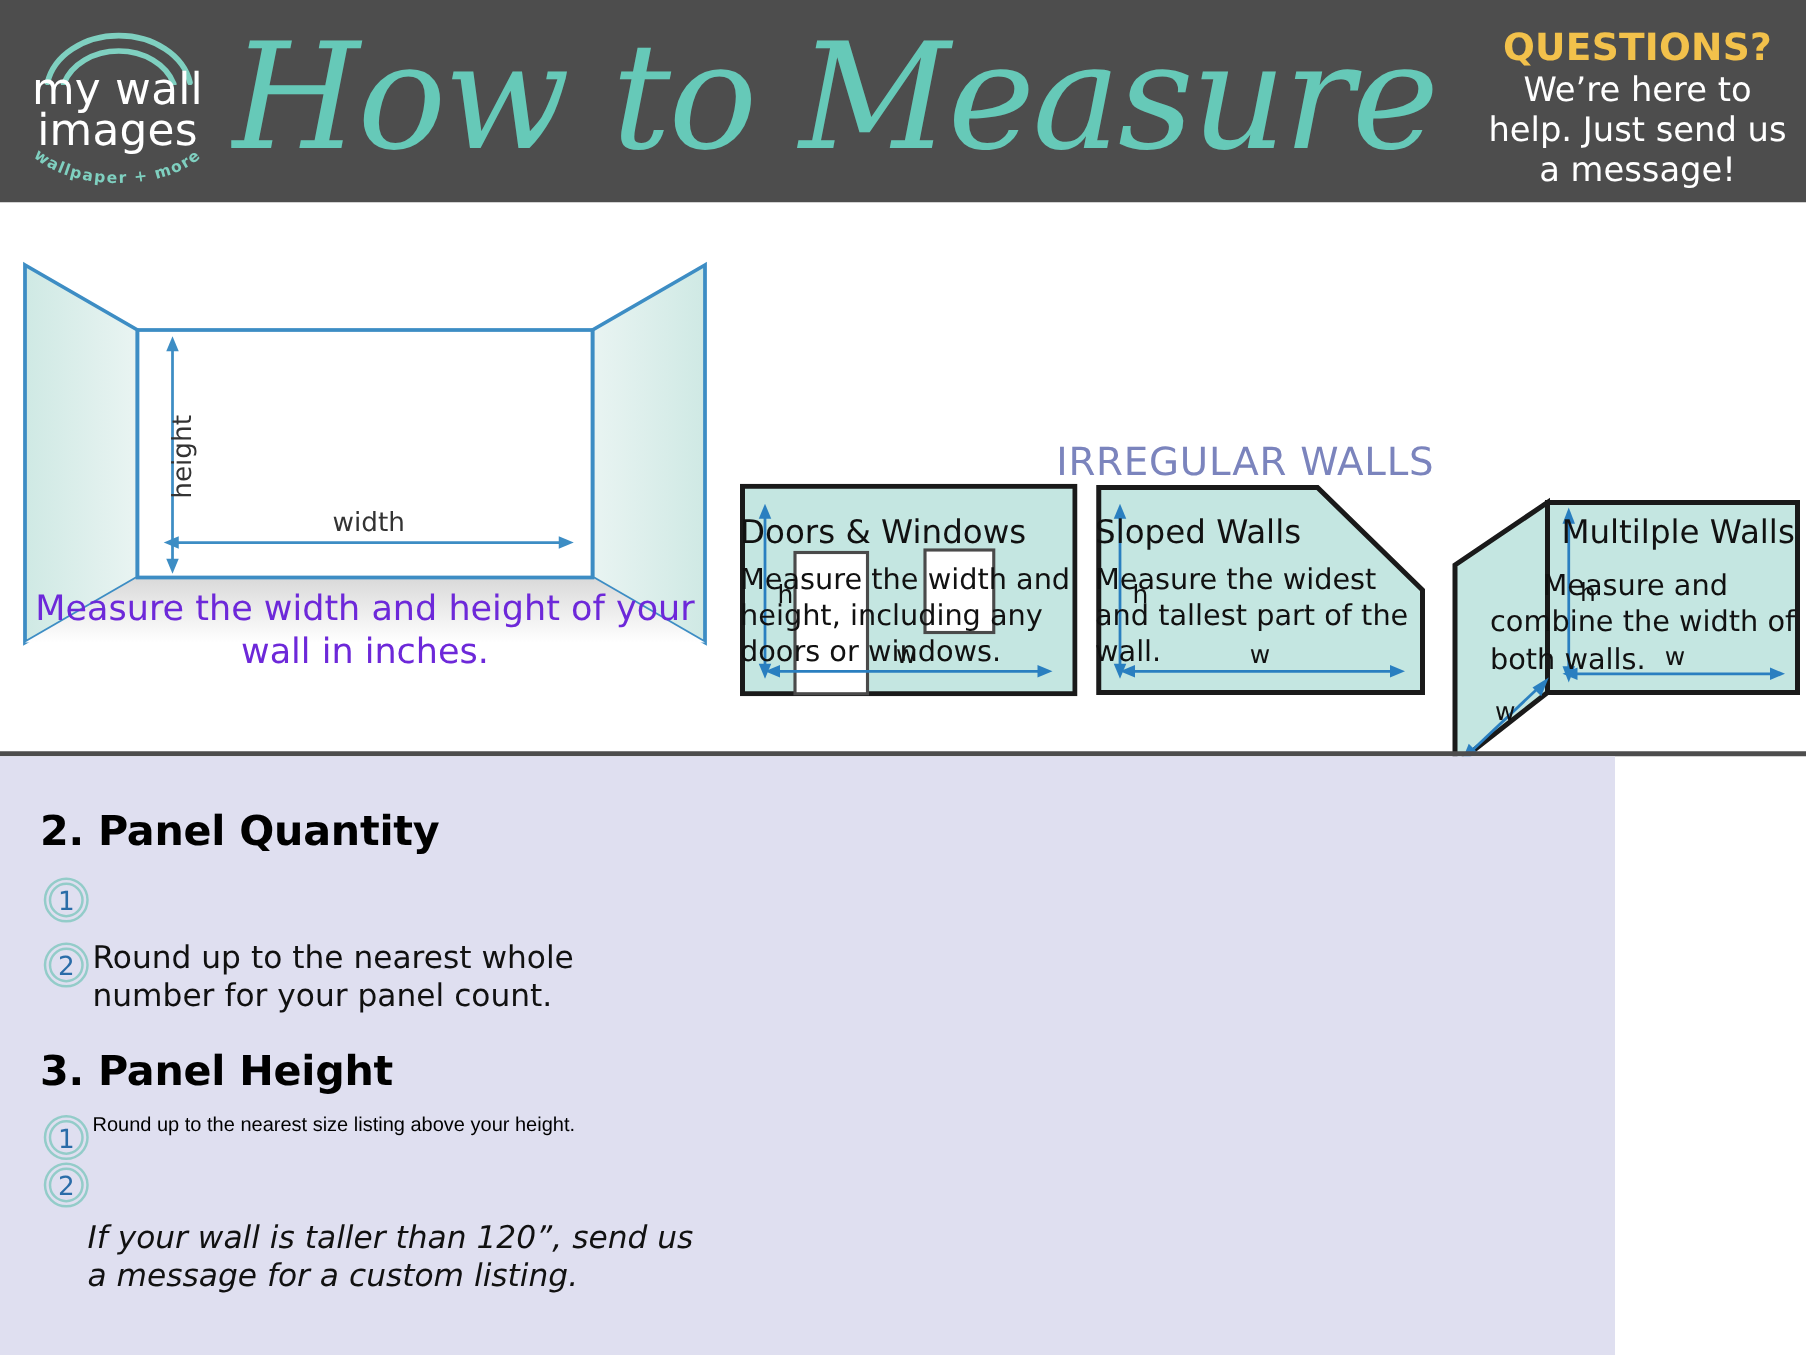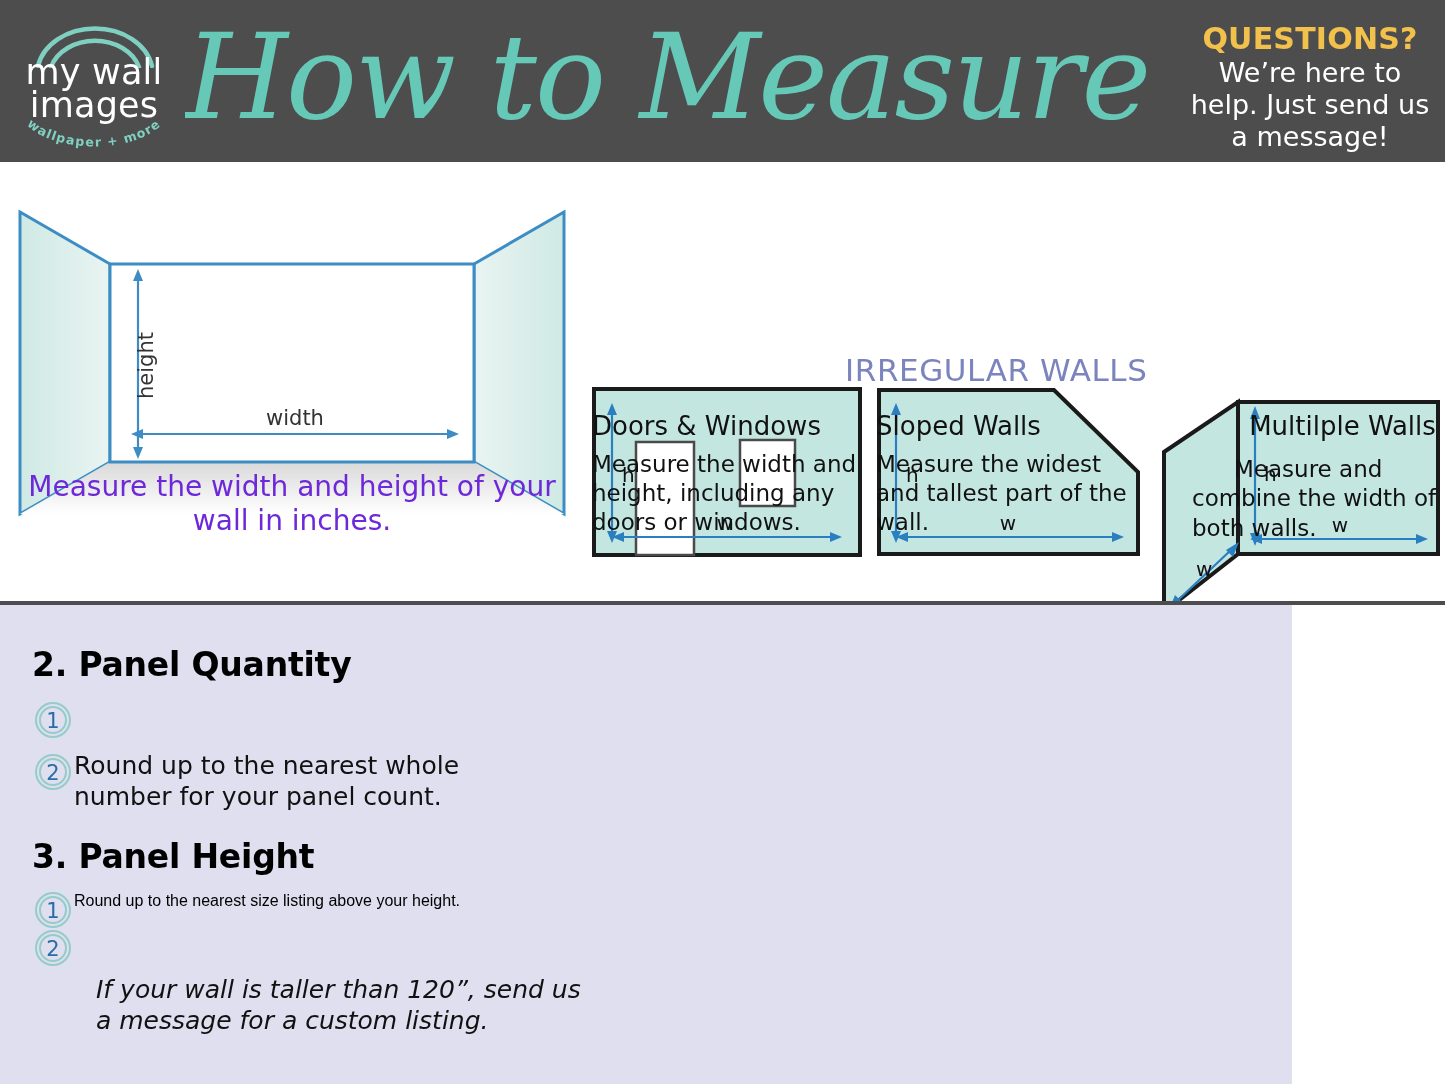--- a/index.html
+++ b/index.html
@@ -75,21 +75,21 @@
     font-family:"DejaVu Sans",sans-serif;letter-spacing:-.2px;
   }
   .step{display:flex;align-items:flex-start;margin-top:5px;}
   .step .num{position:relative;width:42px;height:40px;flex:0 0 42px;margin-top:2px;}
   .step .txt{
     font-size:25px;color:#111;line-height:1.25;
     font-family:"DejaVu Sans",sans-serif;
   }
   .note{
     font-size:25px;color:#111;line-height:1.25;font-style:italic;
-    font-family:"DejaVu Sans",sans-serif;margin-left:64px;margin-top:8px;
+    font-family:"DejaVu Sans",sans-serif;margin-left:38px;margin-top:8px;
   }
 </style>
 </head>
 <body>
 
 <div id="page">
 
   <div class="header">
 
     <div class="logo">

